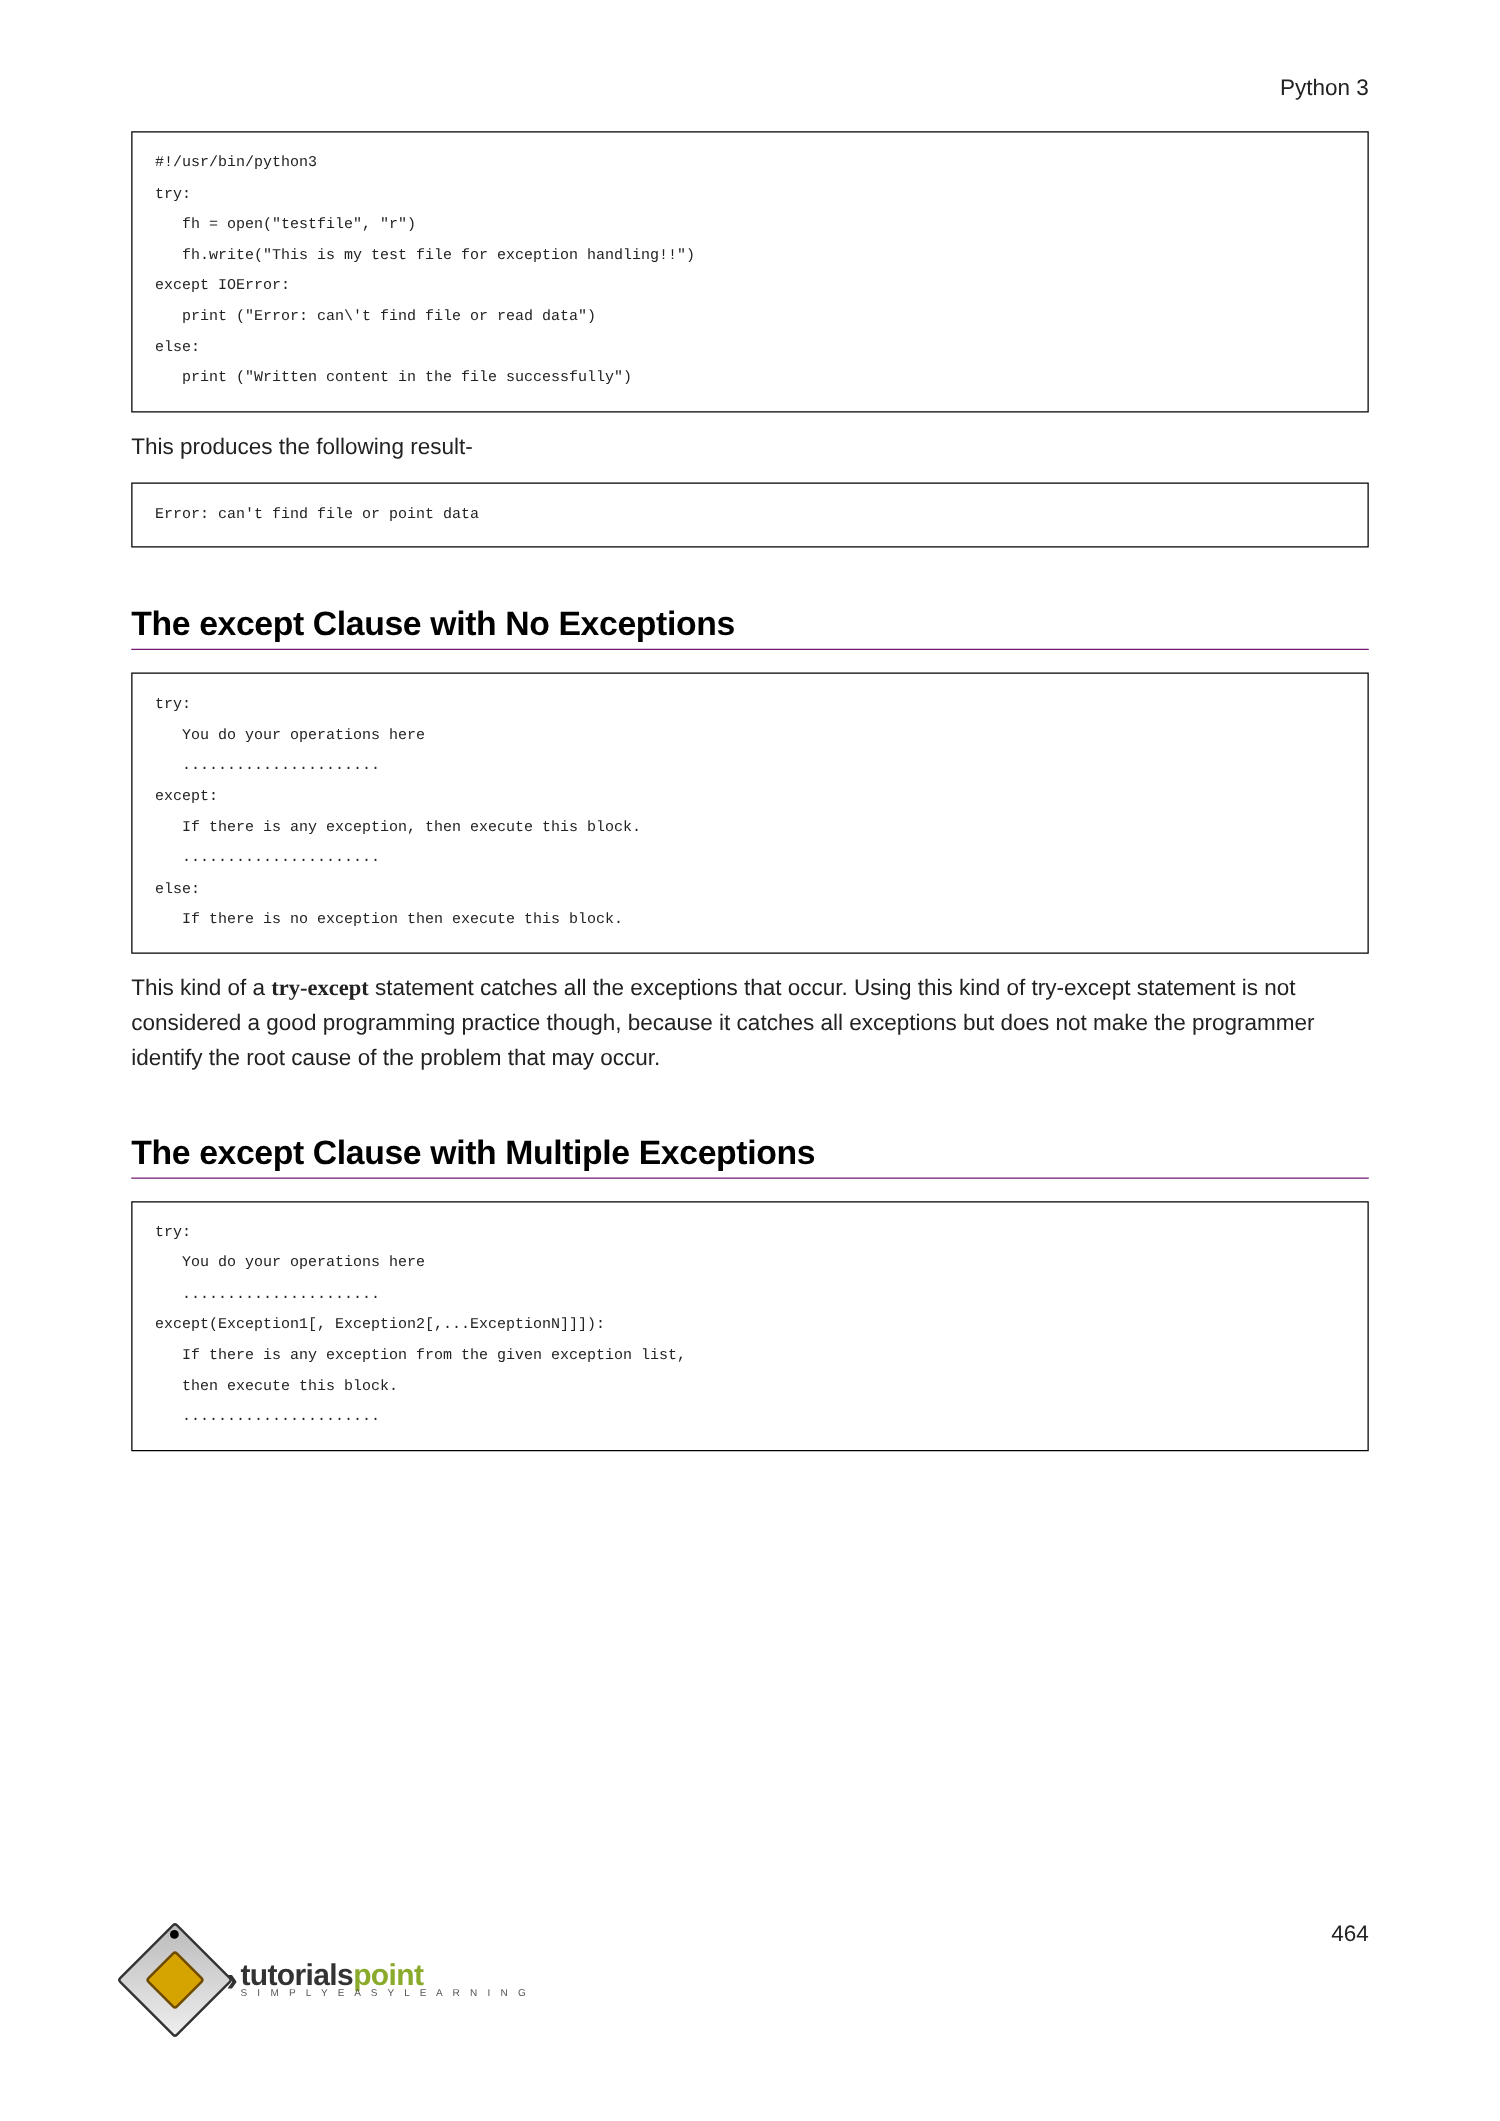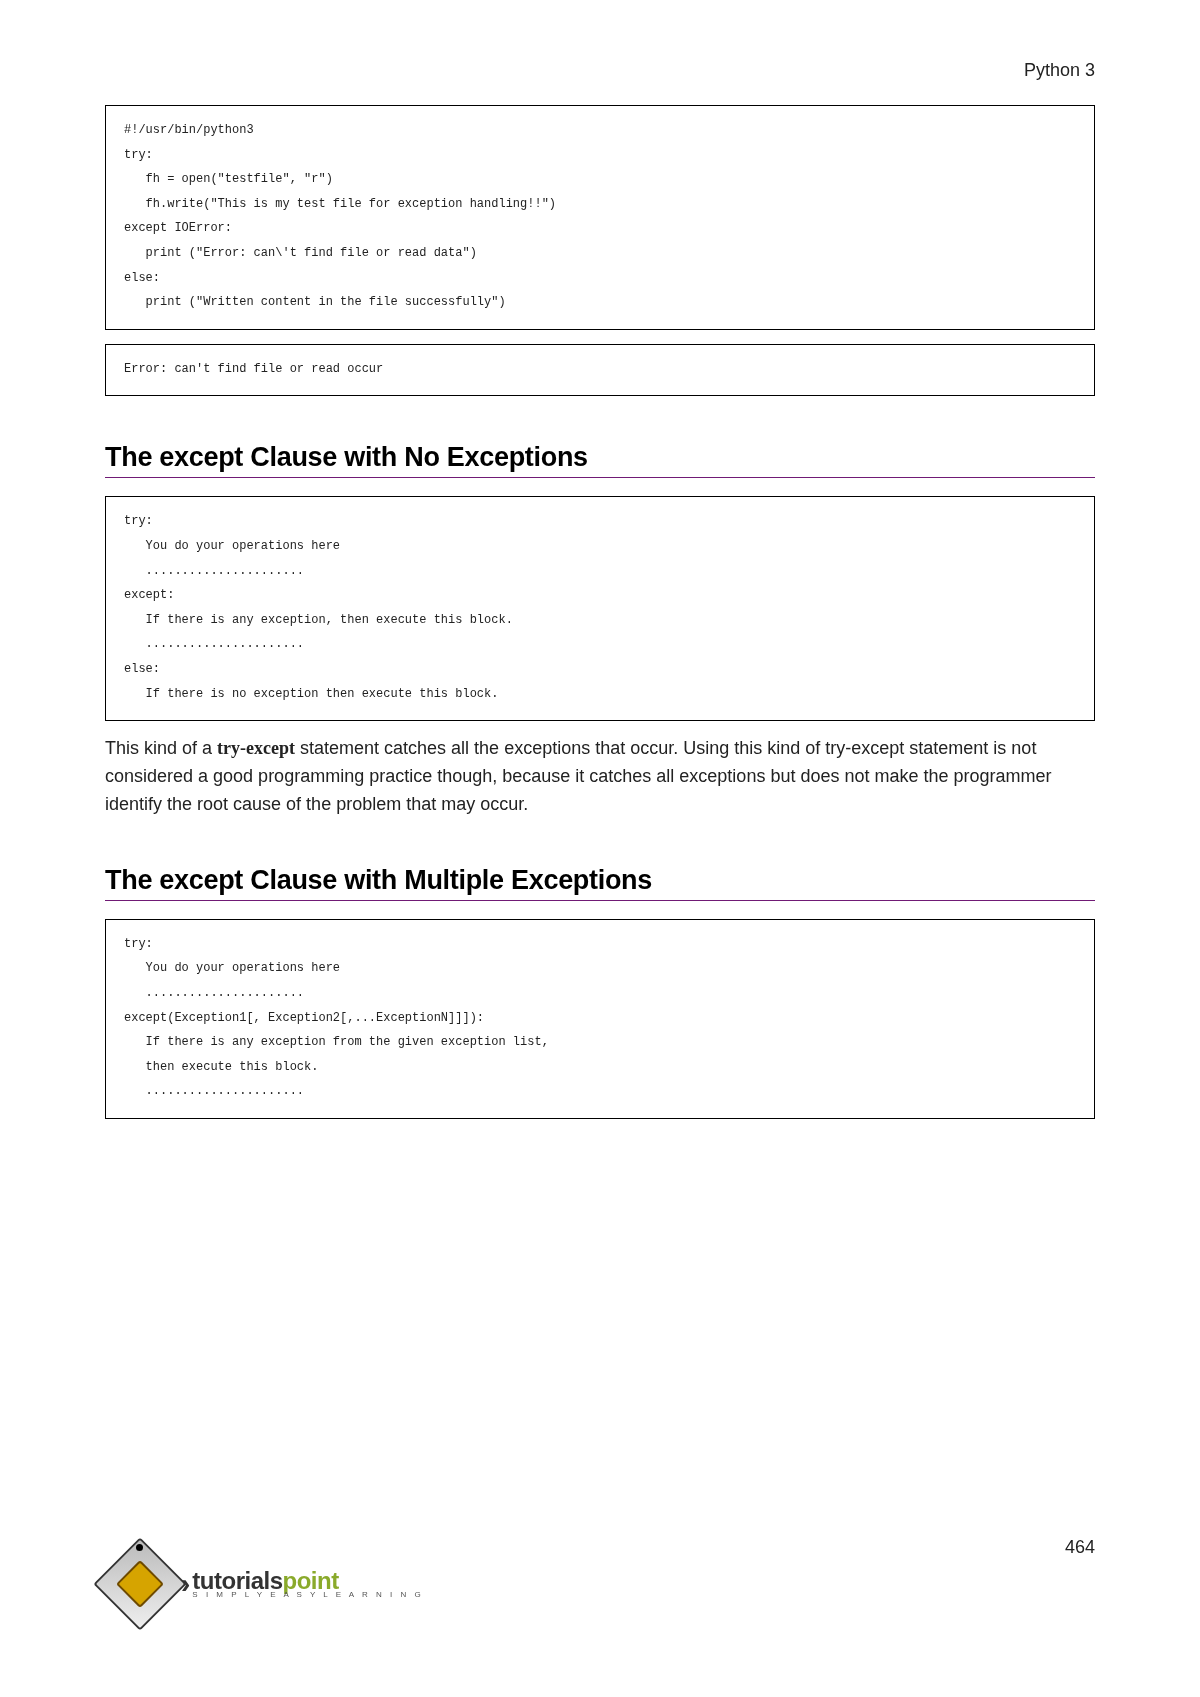--- a/index.html
+++ b/index.html
@@ -145,22 +145,23 @@
 
     <div class="codebox">#!/usr/bin/python3
 try:
    fh = open("testfile", "r")
    fh.write("This is my test file for exception handling!!")
 except IOError:
    print ("Error: can\'t find file or read data")
 else:
    print ("Written content in the file successfully")</div>
 
-
-    <div class="codebox">Error: can't find file or read occur</div>
+    <div class="para">This produces the following result-</div>
+
+    <div class="codebox">Error: can't find file or point data</div>
 
     <h2 class="section">
       <span>The </span><span>except</span><span> Clause with No Exceptions</span>
     </h2>
 
 
     <div class="codebox">try:
    You do your operations here
    ......................
 except:

